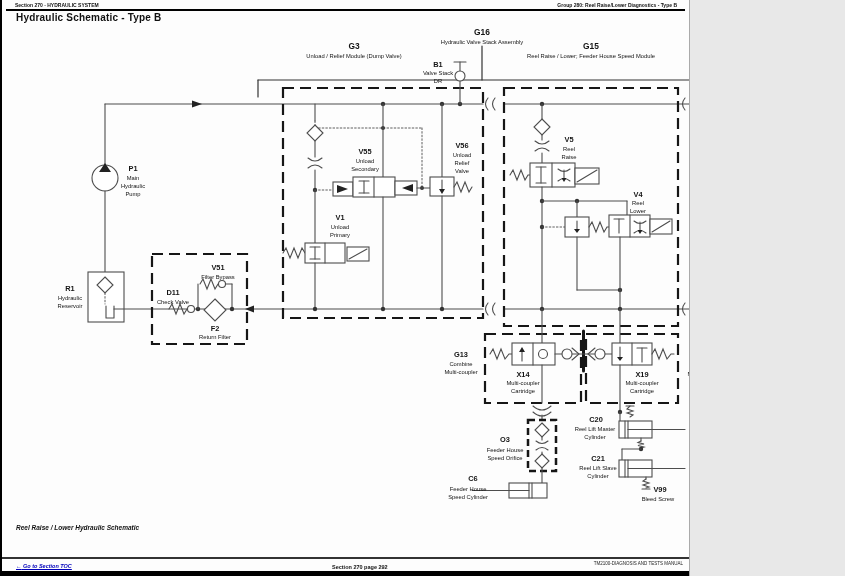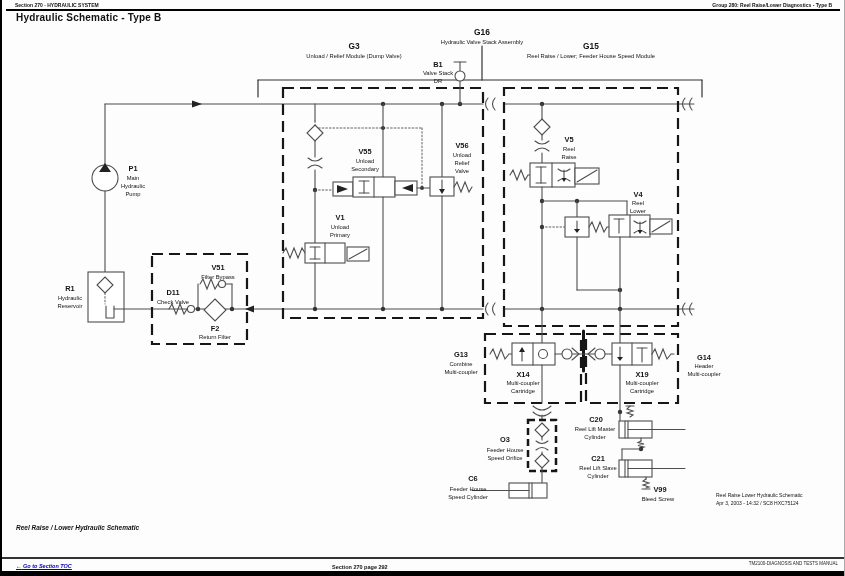--- a/index.html
+++ b/index.html
@@ -1,16 +1,16 @@
 <!DOCTYPE html>
 <html><head>
 <meta charset="utf-8">
 <style>
   html,body{margin:0;padding:0;background:#e8e8e8;}
-  .page{position:relative;width:845px;height:576px;background:#fdfdfd;overflow:hidden;
+  .page{position:relative;width:690px;height:576px;background:#fdfdfd;overflow:hidden;
         border-left:2px solid #000;border-right:1px solid #aaa;box-sizing:border-box;
         font-family:"Liberation Sans",sans-serif;color:#111;}
   .abs{position:absolute;white-space:nowrap;}
   .hdr-left{left:13px;top:2px;font-size:5px;font-weight:bold;}
   .hdr-right{right:12px;top:2px;font-size:5px;font-weight:bold;}
   .hdr-rule{left:4px;right:4px;top:9px;height:2px;background:#000;}
   .pg-title{left:14px;top:12px;font-size:10px;font-weight:bold;letter-spacing:.2px;}
   .caption{left:14px;top:524px;font-size:6.5px;font-weight:bold;font-style:italic;}
   .ft-rule{left:0px;right:0px;top:557px;height:2px;background:#333;}
   .ft-link{left:14px;top:563px;font-size:5.5px;font-weight:bold;font-style:italic;

